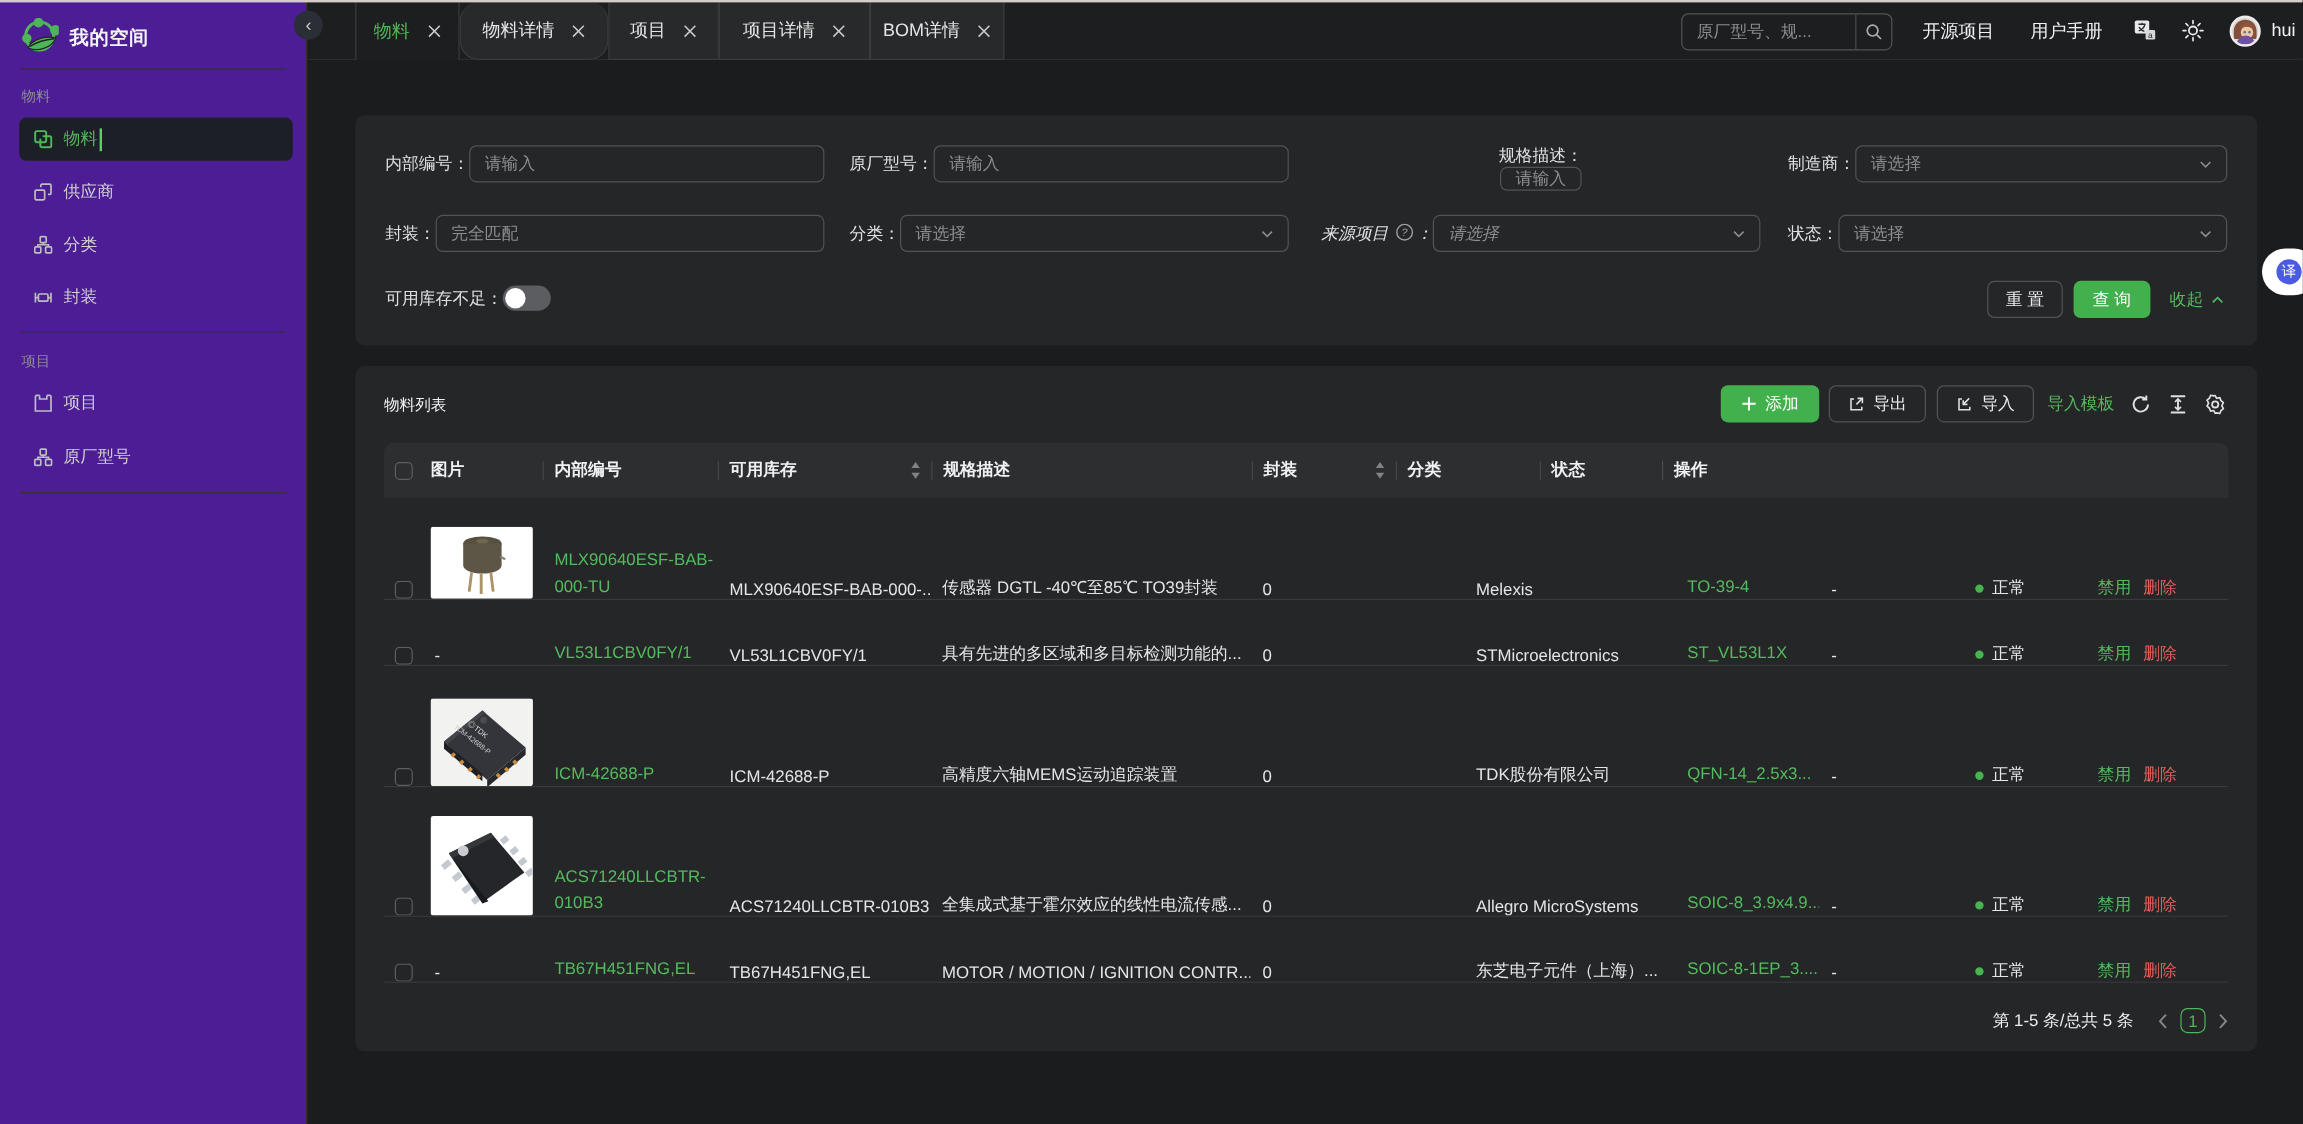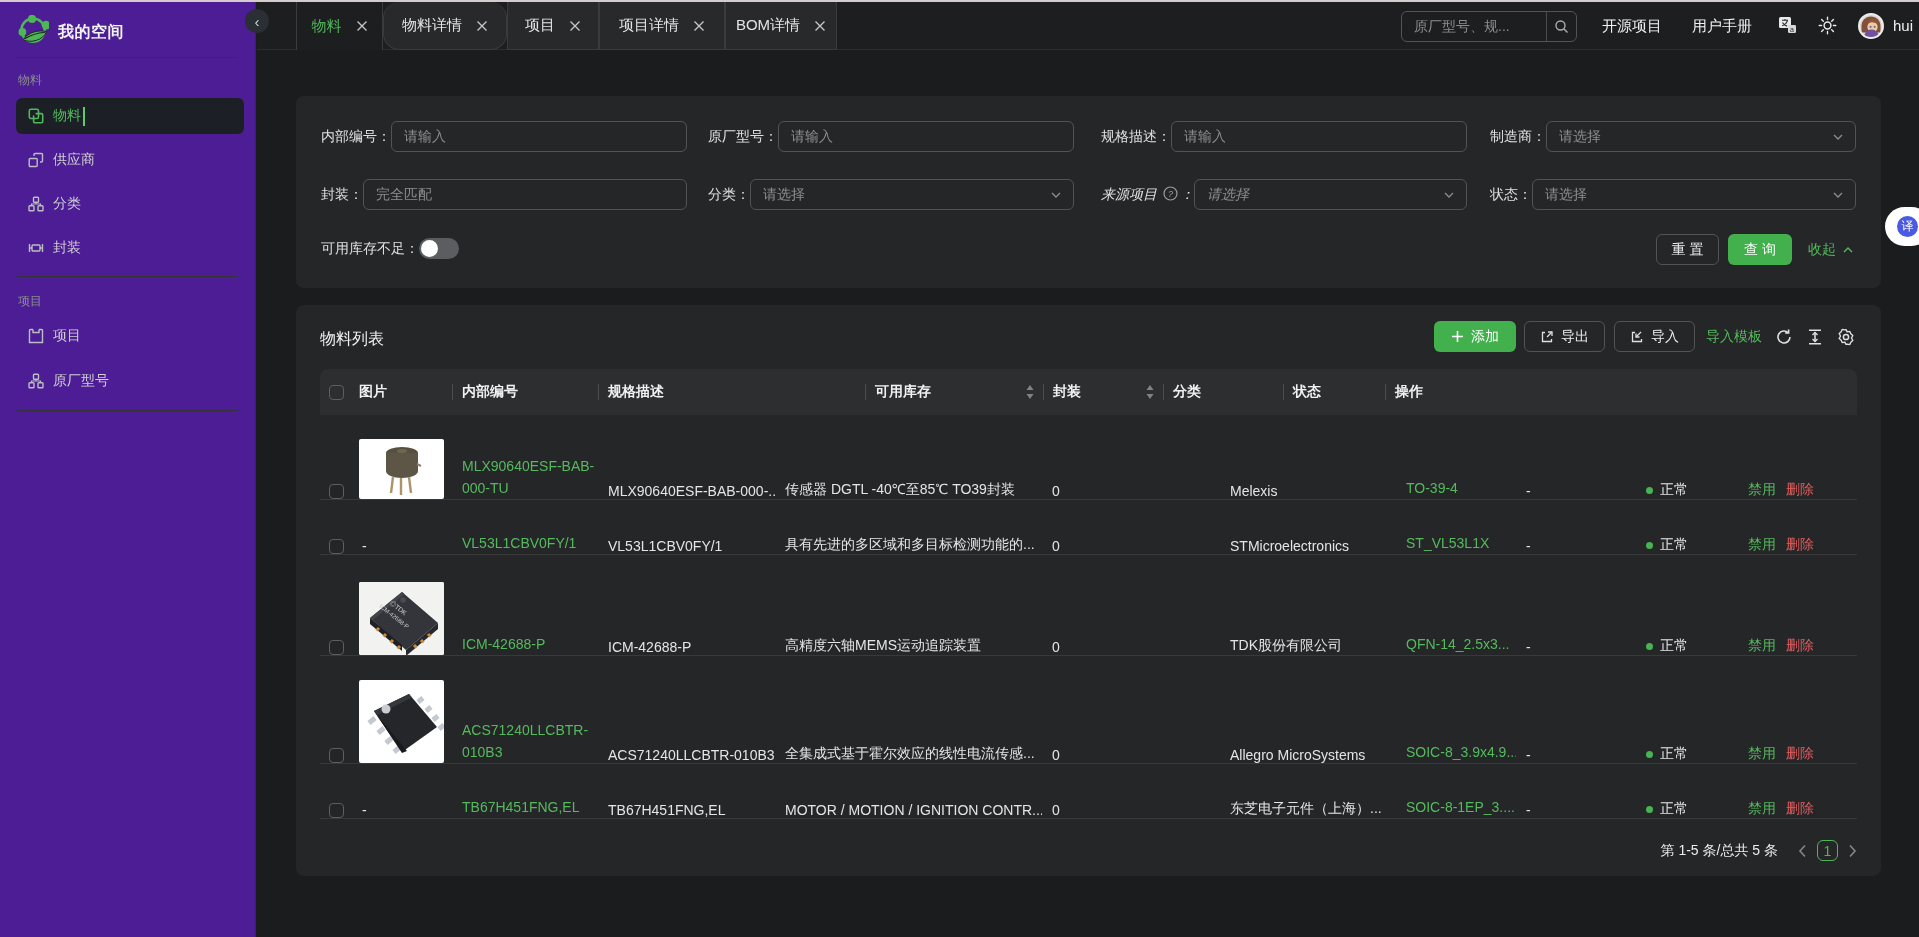--- a/index.html
+++ b/index.html
@@ -230,21 +230,21 @@
 <div class="card" id="filtercard">
 
   <div class="frow" style="left:25px; top:25px; width:366px;">
     <div class="flabel">内部编号：</div>
       <div class="finput">请输入</div>
   </div>
   <div class="frow" style="left:412px; top:25px; width:366px;">
     <div class="flabel">原厂型号：</div>
       <div class="finput">请输入</div>
   </div>
-  <div class="frow" style="left:805px; top:25px; width:366px;">
+  <div class="frow" style="left:805px; top:25px; width:366px;flex-direction:column;">
     <div class="flabel">规格描述：</div>
       <div class="finput">请输入</div>
   </div>
   <div class="frow" style="left:1194px; top:25px; width:366px;">
     <div class="flabel">制造商：</div>
       <div class="finput">请选择<svg class="arrow" width="12" height="12" viewBox="0 0 12 12">
           <path d="M2 4l4 4 4-4" fill="none" stroke="#8b8d90" stroke-width="1.3"></path>
         </svg></div>
   </div>
 
@@ -285,21 +285,21 @@
     <div class="btn-green" style="width:64px; margin-left:9px;">查 询</div>
     <div class="greentext" style="margin-left:16px; display:flex; align-items:center;">收起
       <svg width="12" height="12" viewBox="0 0 12 12" style="margin-left:6px">
           <path d="M2 8l4-4 4 4" fill="none" stroke="#55ba5e" stroke-width="1.4"></path>
         </svg>
     </div>
   </div>
 </div>
 
 <div class="card" id="tablecard">
-  <div style="position:absolute;left:24px;top:24px;font-size:16px;color:#f0f1f2;">物料列表</div>
+  <div style="position:absolute;left:24px;top:24px;font-size:13px;color:#f0f1f2;">物料列表</div>
 
   <div class="btn-green" style="position:absolute;left:1138px;top:16px;width:82px;">
     <svg width="13" height="13" viewBox="0 0 13 13" style="margin-right:7px">
         <path d="M6.5 1v11M1 6.5h11" stroke="#fff" stroke-width="1.6"></path>
       </svg>添加</div>
   <div class="btn-plain" style="position:absolute;left:1228px;top:16px;width:81px;">
     <svg width="14" height="14" viewBox="0 0 14 14" style="margin-right:7px">
         <path d="M5 2.5H2.5v9h9V9" fill="none" stroke="#dfe0e2" stroke-width="1.3"></path>
         <path d="M8 2h4v4" fill="none" stroke="#dfe0e2" stroke-width="1.3"></path>
         <path d="M12 2L7 7" stroke="#dfe0e2" stroke-width="1.3"></path>
@@ -325,25 +325,25 @@
       <path d="M9 1.6l1.2 2.3 2.6-.5 1 2.4 2 1.7-1.3 2.5 1.3 2.5-2 1.7-1 2.4-2.6-.5L9 16.4l-1.2-2.3-2.6.5-1-2.4-2-1.7L3.5 8 2.2 5.5l2-1.7 1-2.4 2.6.5z" fill="none" stroke="#dfe0e2" stroke-width="1.4" stroke-linejoin="round"></path>
     </svg>
 
   <div id="tbl">
     <div class="trow thead">
       <div class="cell c1" style="padding-left:9px;">
           <div class="checkbox" style="background:#2d2e30;"></div>
         </div>
       <div class="cell c2" style="padding-left:7px;">图片</div>
       <div class="cell c3 sep">内部编号</div>
-      <div class="cell c5 sep">规格描述</div>
       <div class="cell c6 sep">可用库存<svg class="sortico" width="10" height="16" viewBox="0 0 10 16">
             <path d="M5 1L8.5 6h-7z" fill="#808285"></path>
             <path d="M5 15L1.5 10h7z" fill="#808285"></path>
           </svg></div>
+      <div class="cell c5 sep">规格描述</div>
       <div class="cell c8 sep">封装<svg class="sortico" width="10" height="16" viewBox="0 0 10 16">
             <path d="M5 1L8.5 6h-7z" fill="#808285"></path>
             <path d="M5 15L1.5 10h7z" fill="#808285"></path>
           </svg></div>
       <div class="cell c9 sep">分类</div>
       <div class="cell c10 sep">状态</div>
       <div class="cell c11 sep">操作</div>
     </div>
 
     <div class="trow" style="height:85px;">

